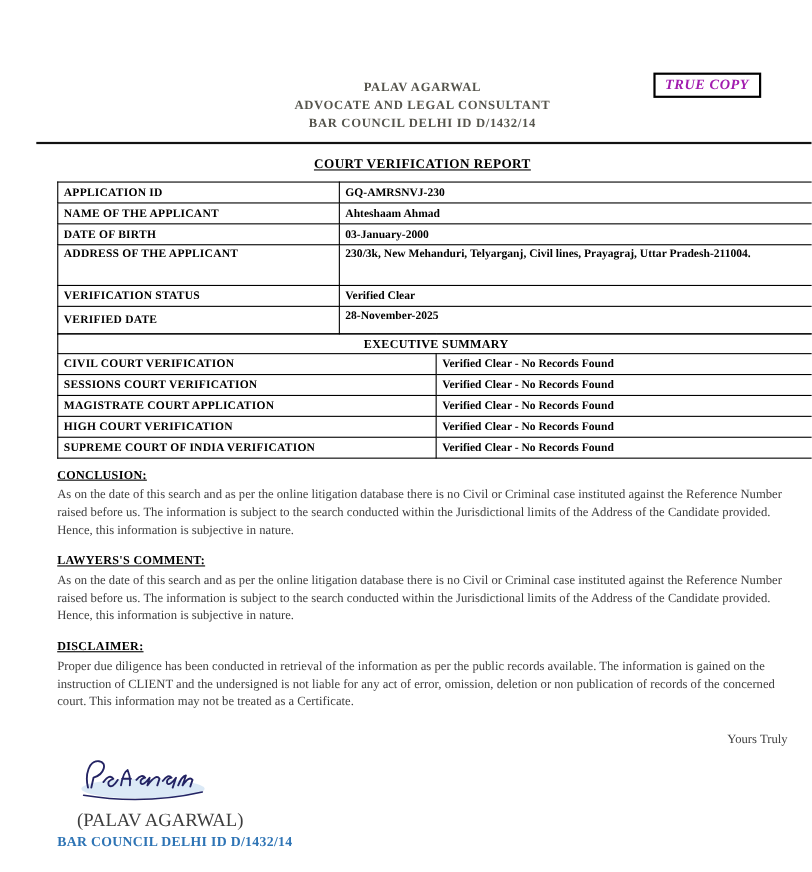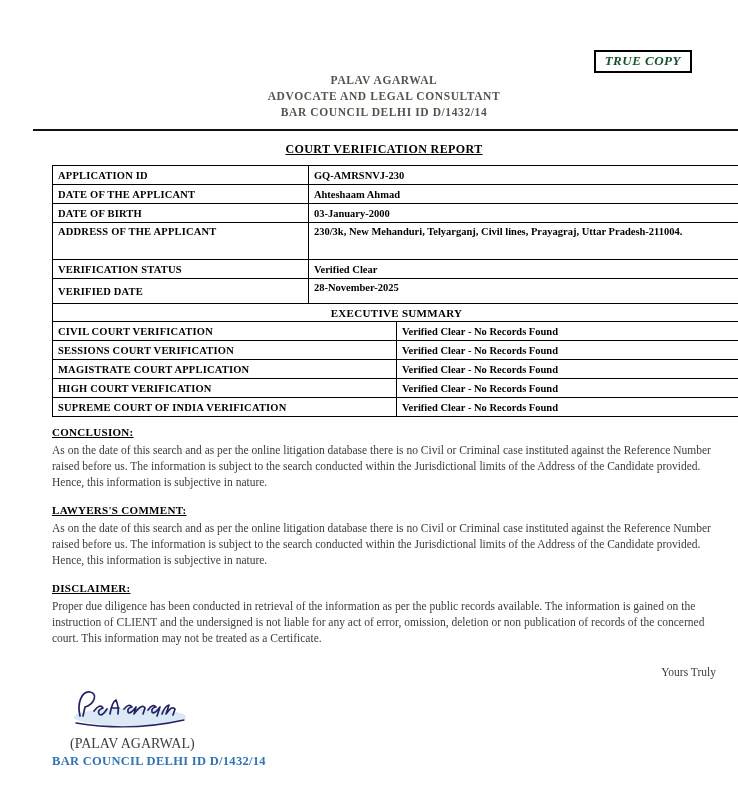--- a/index.html
+++ b/index.html
@@ -11,29 +11,29 @@
     background: #ffffff;
     font-family: "Liberation Serif", serif;
     color: #1a1a1a;
     overflow: hidden;
   }
   .doc { padding: 72px 22px 0 52px; }
 
   
   .stamp {
     position: absolute;
-    top: 50px;
+    top: 66px;
     right: 46px;
     border: 2px solid #000;
     padding: 1px 9px 2px 9px;
     font-style: italic;
     font-weight: bold;
     font-size: 13px;
     letter-spacing: 0.5px;
-    color: #14532d;
+    color: #a21caf;
     background: #fff;
   }
 
   
   .letterhead { text-align: center; color: #55544c; }
   .letterhead div {
     font-weight: bold;
     font-size: 11.5px;
     letter-spacing: 0.6px;
     line-height: 16px;
@@ -98,21 +98,21 @@
   
   .salutation {
     margin: 20px 0 0 23px;
     font-size: 11.5px;
     color: #3d3d3d;
     text-align: right;
   }
   .signature-wrap { margin: 6px 0 0 16px; height: 52px; }
   .signatory {
     margin-left: 18px;
-    font-size: 14px;
+    font-size: 17px;
     color: #3d3d3d;
   }
   .bar-council {
     margin-top: 2px;
     font-size: 12.5px;
     font-weight: bold;
     letter-spacing: 0.3px;
     color: #2e74b5;
   }
 </style>
@@ -135,21 +135,21 @@
 
     <div class="report-title">COURT VERIFICATION REPORT</div>
 
     <table>
       <tbody>
           <tr class="std">
         <td class="lbl">APPLICATION ID</td>
         <td class="val">GQ-AMRSNVJ-230</td>
       </tr>
       <tr class="std">
-        <td class="lbl">DATE OF THE APPLICANT</td>
+        <td class="lbl">NAME OF THE APPLICANT</td>
         <td class="val">Ahteshaam Ahmad</td>
       </tr>
       <tr class="std">
         <td class="lbl">DATE OF BIRTH</td>
         <td class="val">03-January-2000</td>
       </tr>
       <tr class="tall">
         <td class="lbl">ADDRESS OF THE APPLICANT</td>
         <td class="val">230/3k, New Mehanduri, Telyarganj, Civil lines, Prayagraj, Uttar Pradesh-211004.</td>
       </tr>

